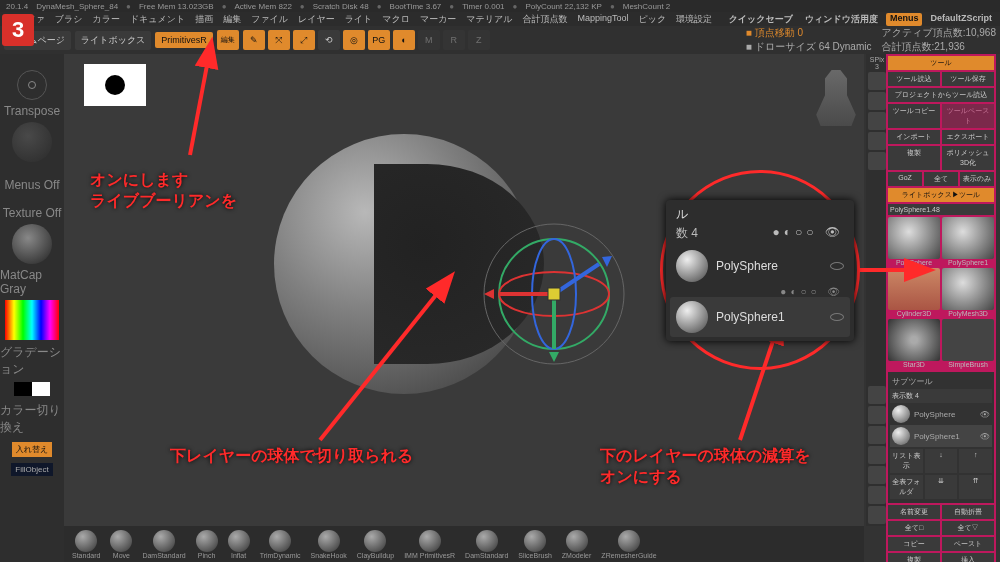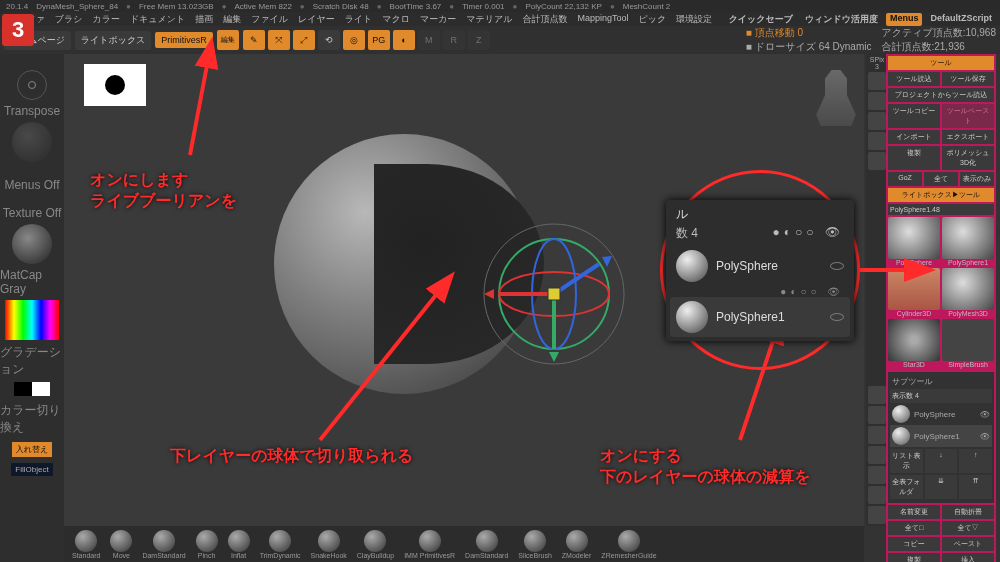--- a/index.html
+++ b/index.html
@@ -383,22 +383,22 @@
   <line x1="858" y1="270" x2="912" y2="270" stroke="#ff2a2a" stroke-width="4" marker-end="url(#ah)"></line>
 </svg>
 <div class="circ" style="left:660px;top:170px;width:200px;height:200px"></div>
 
 <div class="annot" style="left:90px;top:170px">
   <div>オンにします</div>
     <div>ライブブーリアンを</div>
 </div>
 <div class="annot" style="left:170px;top:446px">下レイヤーの球体で切り取られる</div>
 <div class="annot" style="left:600px;top:446px">
-  <div>オンにする</div>
-    <div>下のレイヤーの球体の減算を</div>
+  <div>下のレイヤーの球体の減算を</div>
+    <div>オンにする</div>
 </div>
 
 <div class="bubble" style="left:666px;top:200px;width:188px">
   <div style="color:#ddd;font-size:12px;padding:2px 6px;display:flex;justify-content:space-between">
       <span>ル</span>
     </div>
   <div style="color:#bbb;font-size:12px;padding:0 6px 4px"><span>数 4</span><span style="float:right;letter-spacing:4px">●◐○○ 👁</span></div>
   <div class="row">
       <div class="bball"></div>
       <div class="btxt">PolySphere</div>

